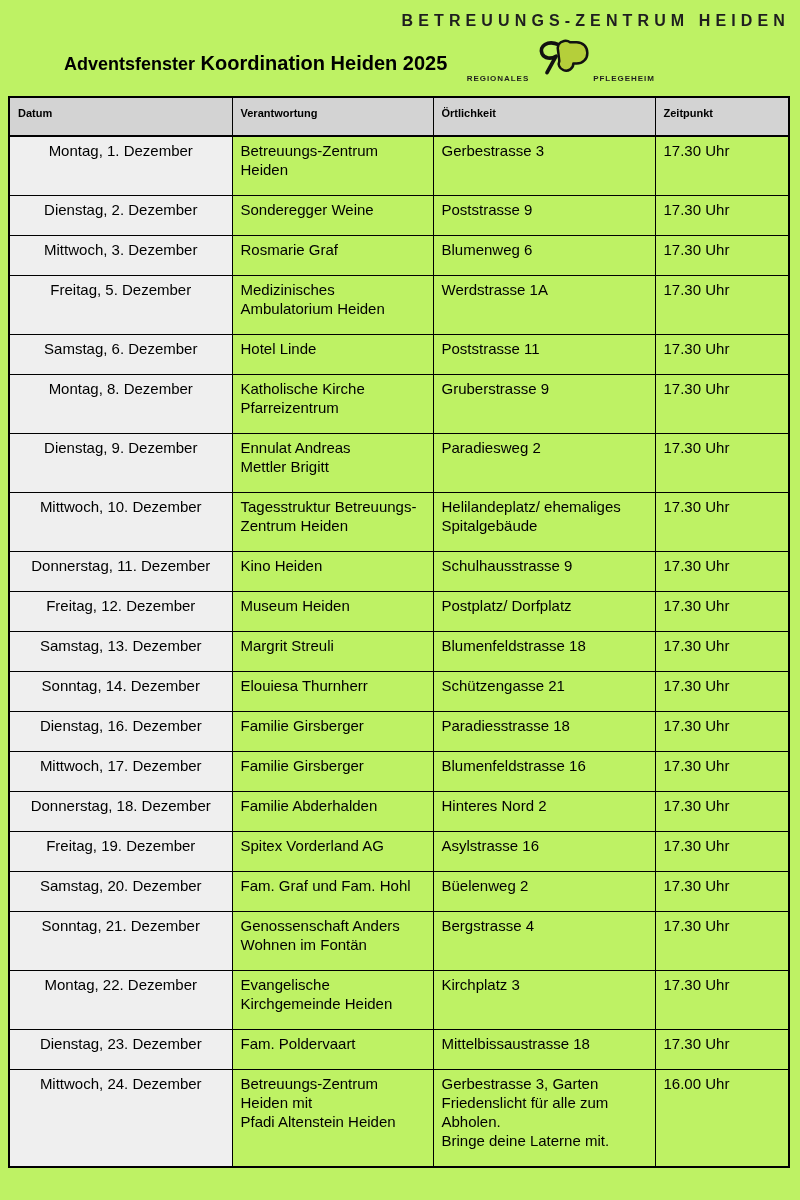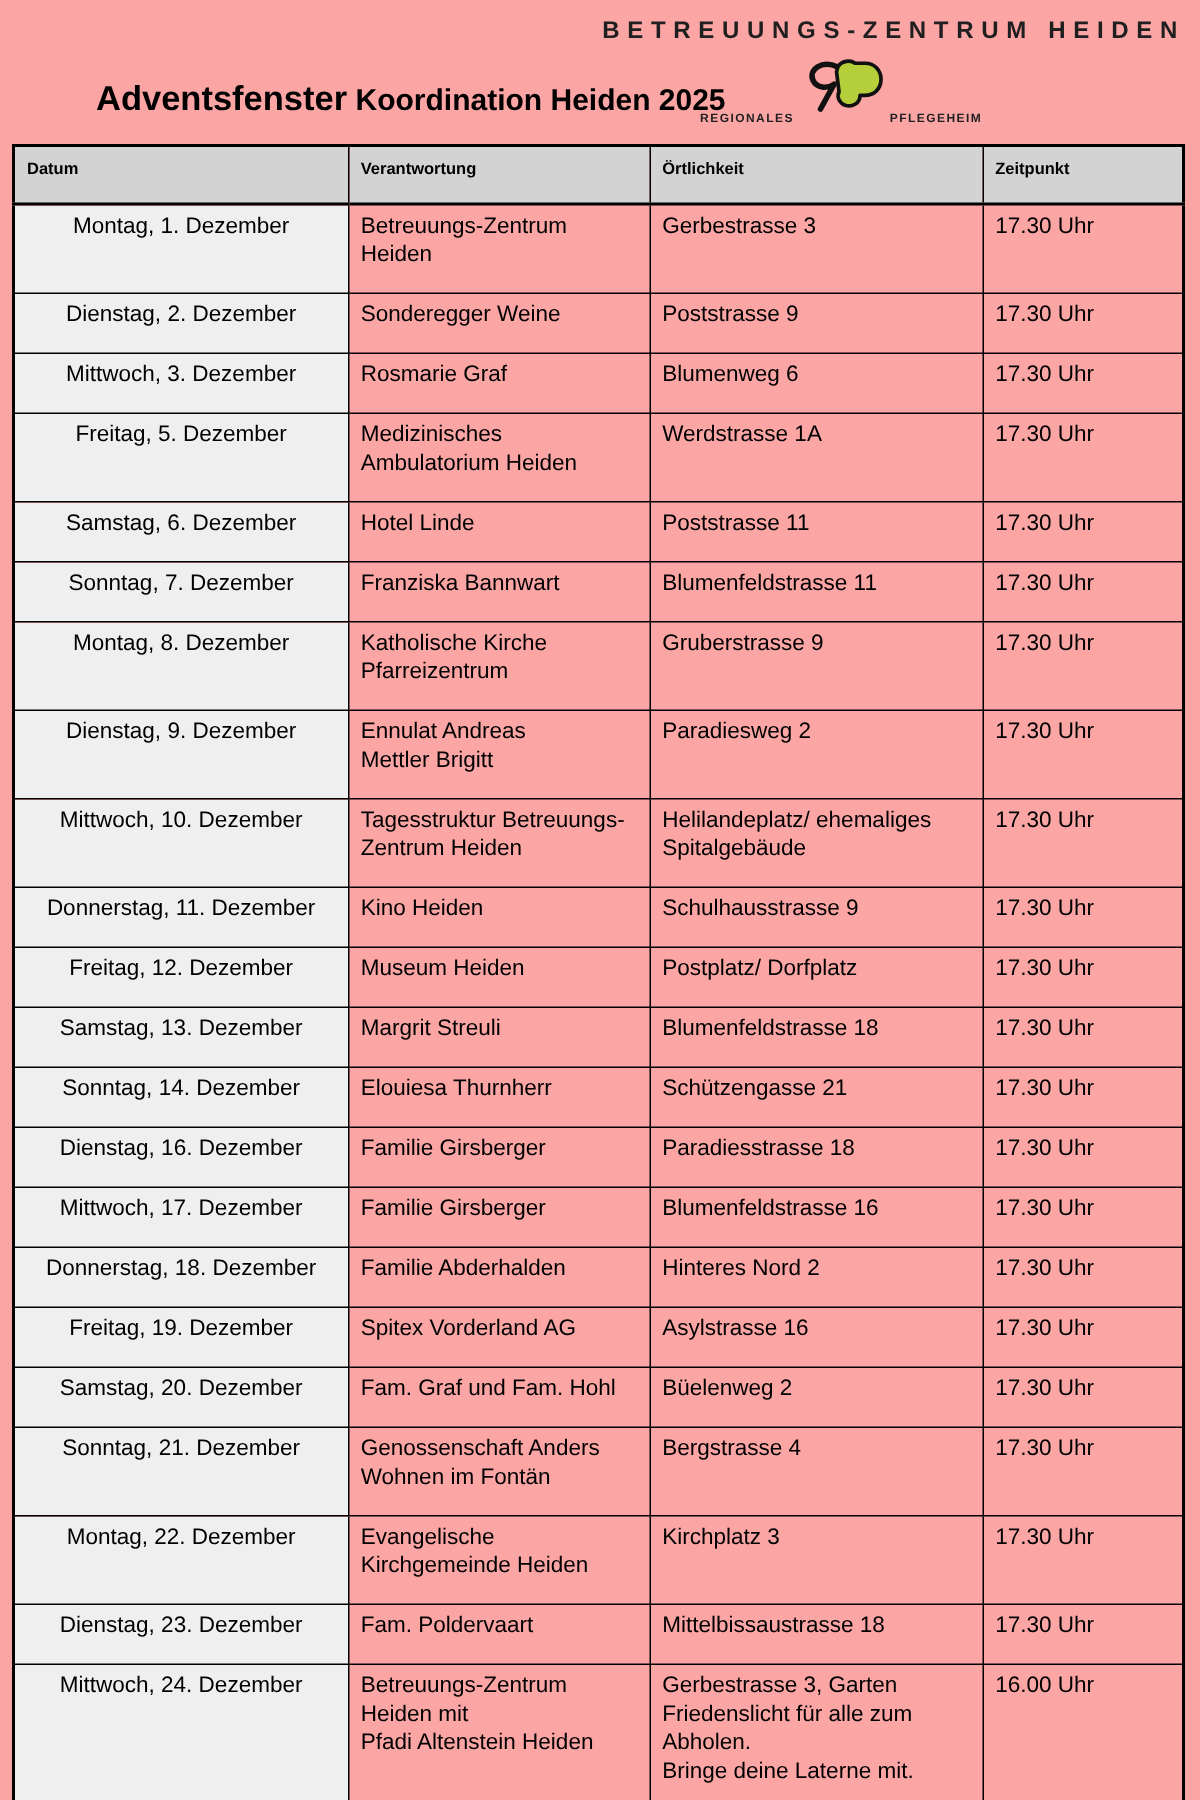--- a/index.html
+++ b/index.html
@@ -6,21 +6,21 @@
     margin: 0;
     padding: 0;
     background: #ffffff;
     font-family: "Liberation Sans", sans-serif;
     color: #000;
   }
   .page {
     position: relative;
     width: 800px;
     height: 1200px;
-    background: #fca5a5;
+    background: #bef264;
     overflow: hidden;
   }
   
   .brand {
     position: absolute;
     top: 12px;
     right: 10px;
     text-align: right;
     color: #1a1a1a;
   }
@@ -47,21 +47,21 @@
     margin-top: 43px;
   }
   .logo-svg { display: block; }
   
   .title {
     position: absolute;
     top: 52px;
     left: 64px;
     white-space: nowrap;
   }
-  .title-emphasis { font-size: 23px; font-weight: bold; margin-top: 16px; }
+  .title-emphasis { font-size: 18px; font-weight: bold; margin-top: 16px; }
   .title-rest { font-size: 20px; font-weight: bold; margin-top: 48px; }
   
   .sched-table {
     position: absolute;
     top: 96px;
     left: 8px;
     width: 780px;
     border-collapse: collapse;
     table-layout: fixed;
     font-size: 15px;
@@ -154,26 +154,20 @@
       <td>17.30 Uhr</td>
     </tr>
 
     <tr>
       <td class="col-datum">Samstag, 6. Dezember</td>
       <td>Hotel Linde</td>
       <td>Poststrasse 11</td>
       <td>17.30 Uhr</td>
     </tr>
 
-    <tr>
-      <td class="col-datum">Sonntag, 7. Dezember</td>
-      <td>Franziska Bannwart</td>
-      <td>Blumenfeldstrasse 11</td>
-      <td>17.30 Uhr</td>
-    </tr>
 
     <tr>
       <td class="col-datum">Montag, 8. Dezember</td>
       <td>Katholische Kirche Pfarreizentrum</td>
       <td>Gruberstrasse 9</td>
       <td>17.30 Uhr</td>
     </tr>
 
     <tr>
       <td class="col-datum">Dienstag, 9. Dezember</td>

